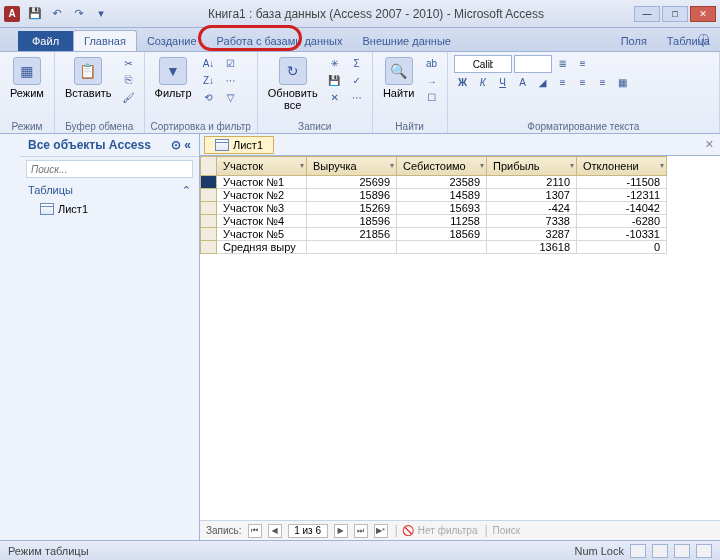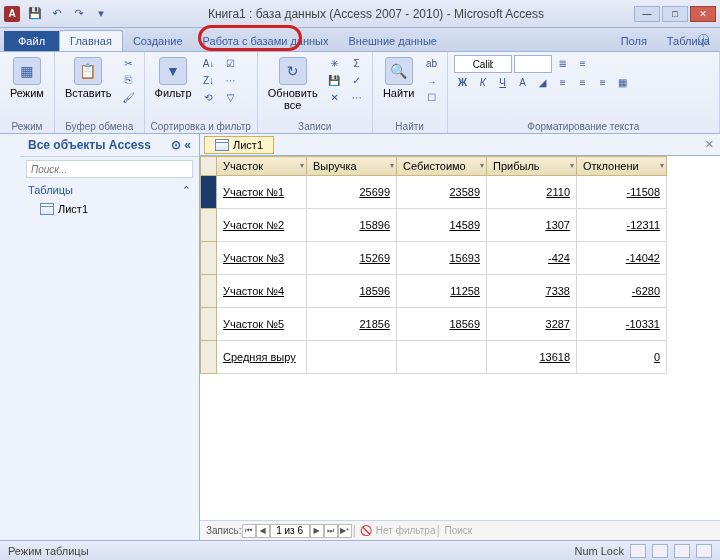--- a/index.html
+++ b/index.html
@@ -7,21 +7,21 @@
 
 .titlebar { height: 28px; background: linear-gradient(#e8ecf7,#d6def0); display: flex; align-items: center; padding: 0 4px; border-bottom: 1px solid #9fb3d6; }
 .app-icon { width: 16px; height: 16px; background: #a03030; color: #fff; display: flex; align-items: center; justify-content: center; font-weight: bold; font-size: 10px; border-radius: 2px; margin-right: 6px; }
 .qat { display: flex; gap: 4px; margin-right: 8px; }
 .qat-btn { width: 18px; height: 18px; display: flex; align-items: center; justify-content: center; color: #3a5a9a; cursor: pointer; }
 .title-text { flex: 1; text-align: center; color: #444; font-size: 12px; }
 .win-btns { display: flex; gap: 2px; }
 .win-btn { width: 26px; height: 16px; background: #d0daf0; border: 1px solid #9fb3d6; display: flex; align-items: center; justify-content: center; font-size: 9px; cursor: pointer; }
 .win-close { background: #d06055; color: #fff; border-color: #a04030; }
 
-.tabbar { height: 24px; background: linear-gradient(#d6def0,#c8d4eb); display: flex; align-items: flex-end; padding-left: 4px; border-bottom: 1px solid #9fb3d6; position: relative; }
+.tabbar { height: 24px; background: linear-gradient(#d6def0,#c8d4eb); display: flex; align-items: flex-end; padding-left: 18px; border-bottom: 1px solid #9fb3d6; position: relative; }
 .file-tab { background: #2a579a; color: #fff; padding: 4px 14px; font-size: 11px; cursor: pointer; }
 .tab { padding: 4px 10px; color: #3a5a9a; cursor: pointer; font-size: 11px; }
 .tab.active { background: #f1f4fb; border: 1px solid #9fb3d6; border-bottom: none; border-radius: 3px 3px 0 0; }
 .context-tabs { margin-left: auto; display: flex; align-items: flex-end; }
 .help-btn { position: absolute; right: 6px; top: 4px; width: 16px; height: 16px; color: #3a5a9a; cursor: pointer; }
 
 .highlight-ring { position: absolute; border: 3px solid #d02020; border-radius: 14px; pointer-events: none; }
 
 .ribbon { height: 82px; background: linear-gradient(#f1f4fb,#e5ebf7); border-bottom: 1px solid #9fb3d6; display: flex; }
 .rgroup { border-right: 1px solid #c8d4eb; padding: 3px 6px 1px; display: flex; flex-direction: column; justify-content: space-between; }
@@ -45,26 +45,26 @@
 
 .datasheet-wrap { flex: 1; display: flex; flex-direction: column; background: #fff; }
 .obj-tab { height: 22px; background: #eef2fa; border-bottom: 1px solid #9fb3d6; display: flex; align-items: center; padding-left: 4px; position: relative; }
 .obj-tab-item { background: #fff4cc; border: 1px solid #d0b060; padding: 2px 10px; display: flex; align-items: center; gap: 4px; font-size: 11px; }
 .obj-close { position: absolute; right: 6px; color: #888; cursor: pointer; }
 
 .grid { flex: 1; overflow: auto; position: relative; }
 table { border-collapse: collapse; font-size: 11px; }
 th { background: linear-gradient(#f5edd5,#e8dcb8); border: 1px solid #c8b880; padding: 3px 6px; font-weight: normal; text-align: left; position: relative; margin-left: 27px; }
 th .dd { position: absolute; right: 2px; top: 4px; font-size: 8px; color: #777; }
-td { border: 1px solid #d8d8d8; padding: 10px 6px; text-align: right; text-decoration: underline; }
+td { border: 1px solid #d8d8d8; padding: 0 6px; text-align: right; }
 td.txt { text-align: left; }
 tr.sel td:first-child { background: #1a3a6a; color: #fff; }
 .rowhdr { width: 16px; background: #f0ece0; border: 1px solid #c8b880; }
 
-.rec-nav { height: 20px; border-top: 1px solid #c8d4eb; display: flex; align-items: center; padding: 0 6px; font-size: 10px; color: #555; background: #f5f5f5; }
+.rec-nav { height: 20px; border-top: 1px solid #c8d4eb; display: flex; align-items: center; gap: 6px; padding: 0 6px; font-size: 10px; color: #555; background: #f5f5f5; }
 .nav-btn { width: 14px; height: 14px; border: 1px solid #bbb; background: #fff; display: flex; align-items: center; justify-content: center; cursor: pointer; font-size: 8px; }
 .rec-input { width: 40px; height: 14px; border: 1px solid #bbb; text-align: center; font-size: 10px; }
 
 .statusbar { height: 20px; background: linear-gradient(#e8ecf7,#d6def0); border-top: 1px solid #9fb3d6; display: flex; align-items: center; padding: 0 8px; font-size: 11px; color: #444; }
 .statusbar .right { margin-left: auto; display: flex; gap: 6px; align-items: center; }
 .view-btn { width: 16px; height: 14px; border: 1px solid #9fb3d6; background: #f0f0f5; cursor: pointer; }
 </style>
 </head>
 <body>
 

